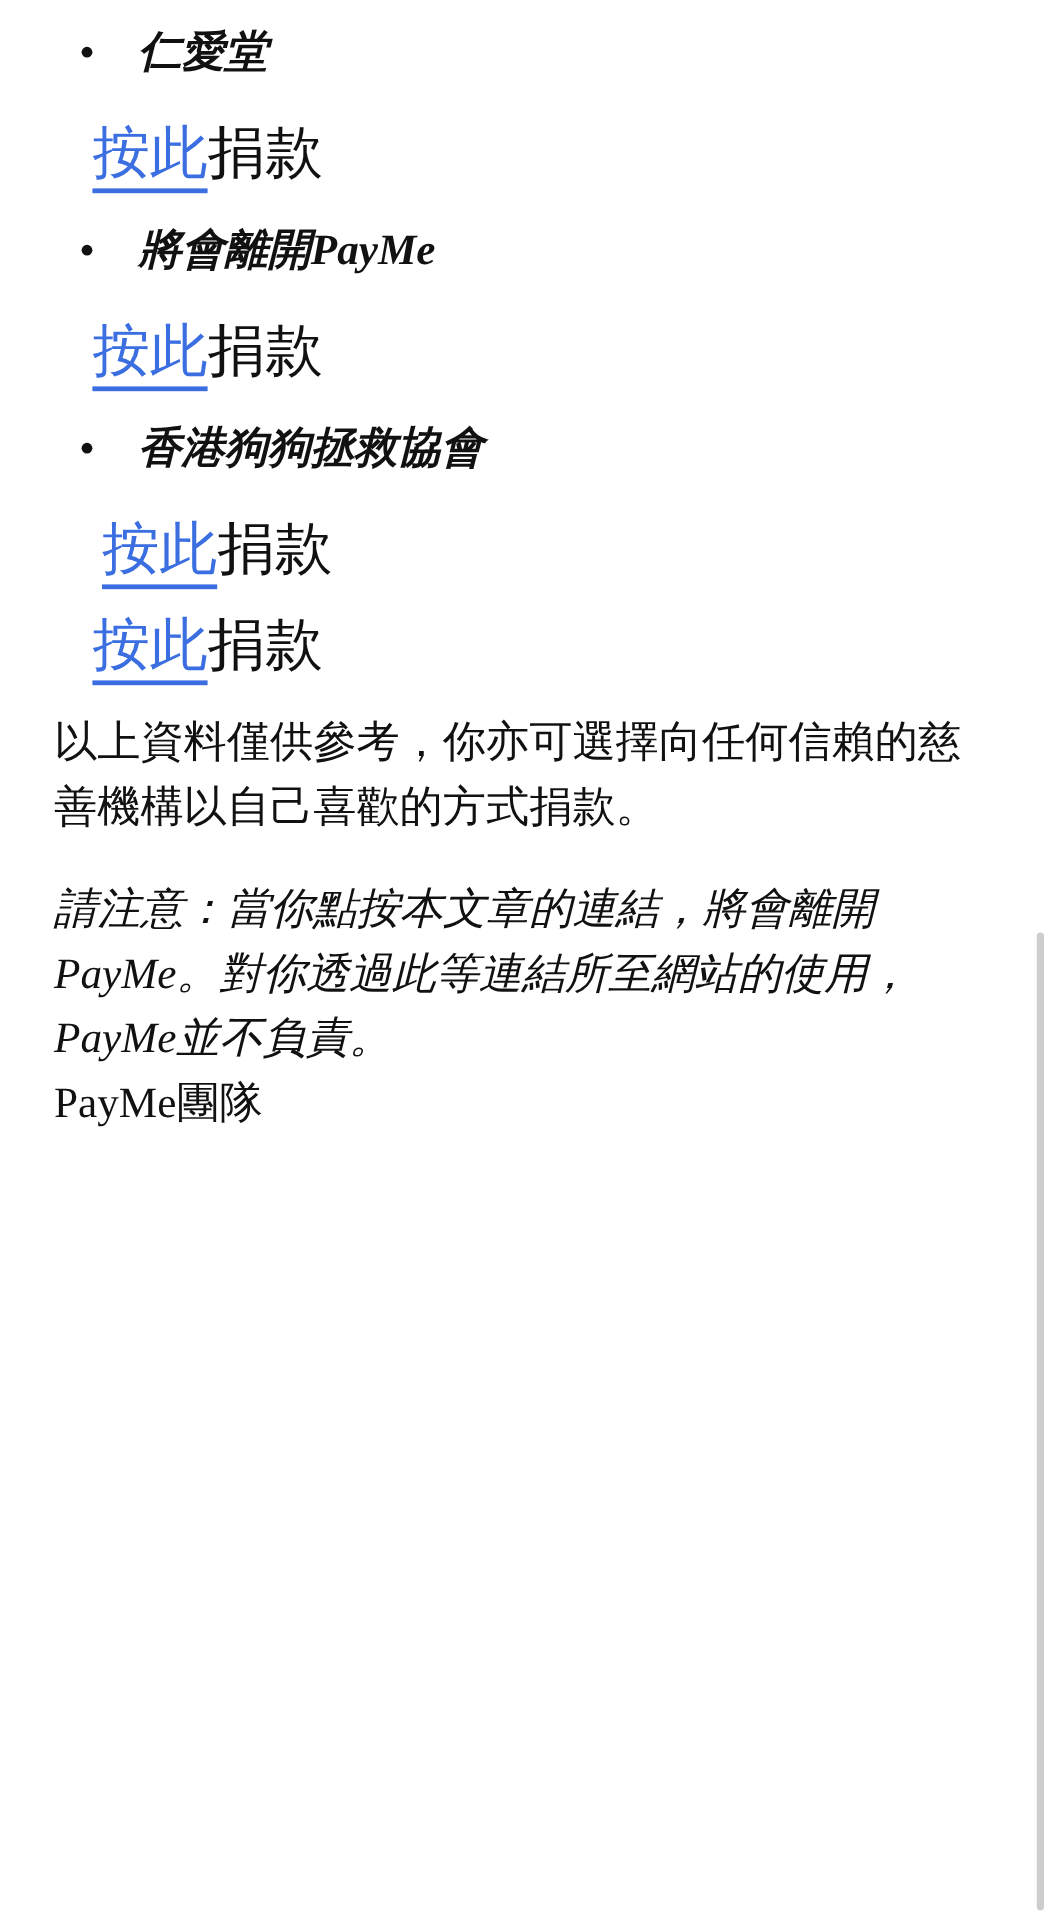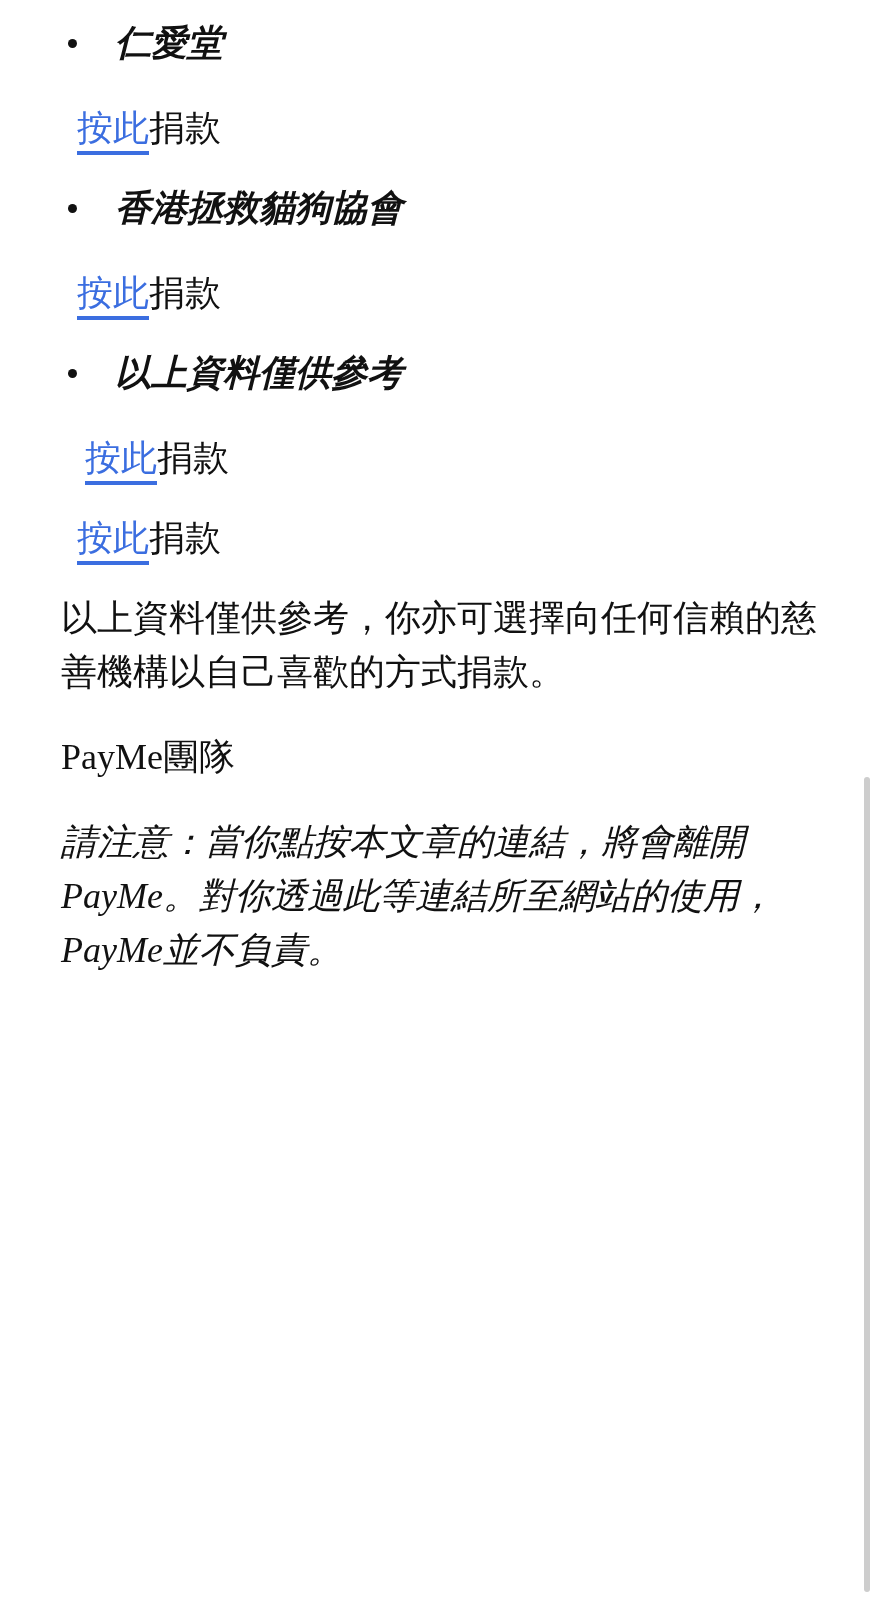--- a/index.html
+++ b/index.html
@@ -33,37 +33,37 @@
     left: 23px;
     top: 23px;
     width: 9px;
     height: 9px;
     border-radius: 50%;
     background: #111111;
   }
   
   .link-row {
     margin: 0 0 26px 32px;
-    font-size: 36px;
+    font-size: 48px;
     line-height: 54px;
     font-weight: 500;
   }
   .link-row.extra-indent {
     margin-left: 40px;
   }
   a.donate-link {
     color: #3b6ee0;
     text-decoration: none;
     border-bottom: 4px solid #3b6ee0;
     padding-bottom: 3px;
     cursor: pointer;
   }
   
   .para {
-    margin: 0 0 31px 16px;
+    margin: 0 0 31px 0;
     font-size: 36px;
     line-height: 54px;
     font-weight: 400;
   }
   .para.notice {
     font-style: italic;
     margin-bottom: 0;
   }
   
   .scroll-thumb {
@@ -84,41 +84,41 @@
   <div class="li-row">
     <span class="bullet-dot"></span>
     <span>仁愛堂</span>
   </div>
   <p class="link-row">
     <a class="donate-link">按此</a><span>捐款</span>
   </p>
 
   <div class="li-row">
     <span class="bullet-dot"></span>
-    <span>香港拯救貓狗協會</span>
+    <span>將會離開PayMe</span>
   </div>
   <p class="link-row">
     <a class="donate-link">按此</a><span>捐款</span>
   </p>
 
   <div class="li-row">
     <span class="bullet-dot"></span>
-    <span>以上資料僅供參考</span>
+    <span>香港狗狗拯救協會</span>
   </div>
   <p class="link-row extra-indent">
     <a class="donate-link">按此</a><span>捐款</span>
   </p>
 
   <p class="link-row">
     <a class="donate-link">按此</a><span>捐款</span>
   </p>
 
   <p class="para">以上資料僅供參考，你亦可選擇向任何信賴的慈善機構以自己喜歡的方式捐款。</p>
 
 
 
+  <p class="para notice">請注意：當你點按本文章的連結，將會離開PayMe。對你透過此等連結所至網站的使用，PayMe並不負責。</p>
+
   <p class="para">PayMe團隊</p>
-
-  <p class="para notice">請注意：當你點按本文章的連結，將會離開PayMe。對你透過此等連結所至網站的使用，PayMe並不負責。</p>
 
 </div>
 
 <div class="scroll-thumb"></div>
 
 </body></html>

